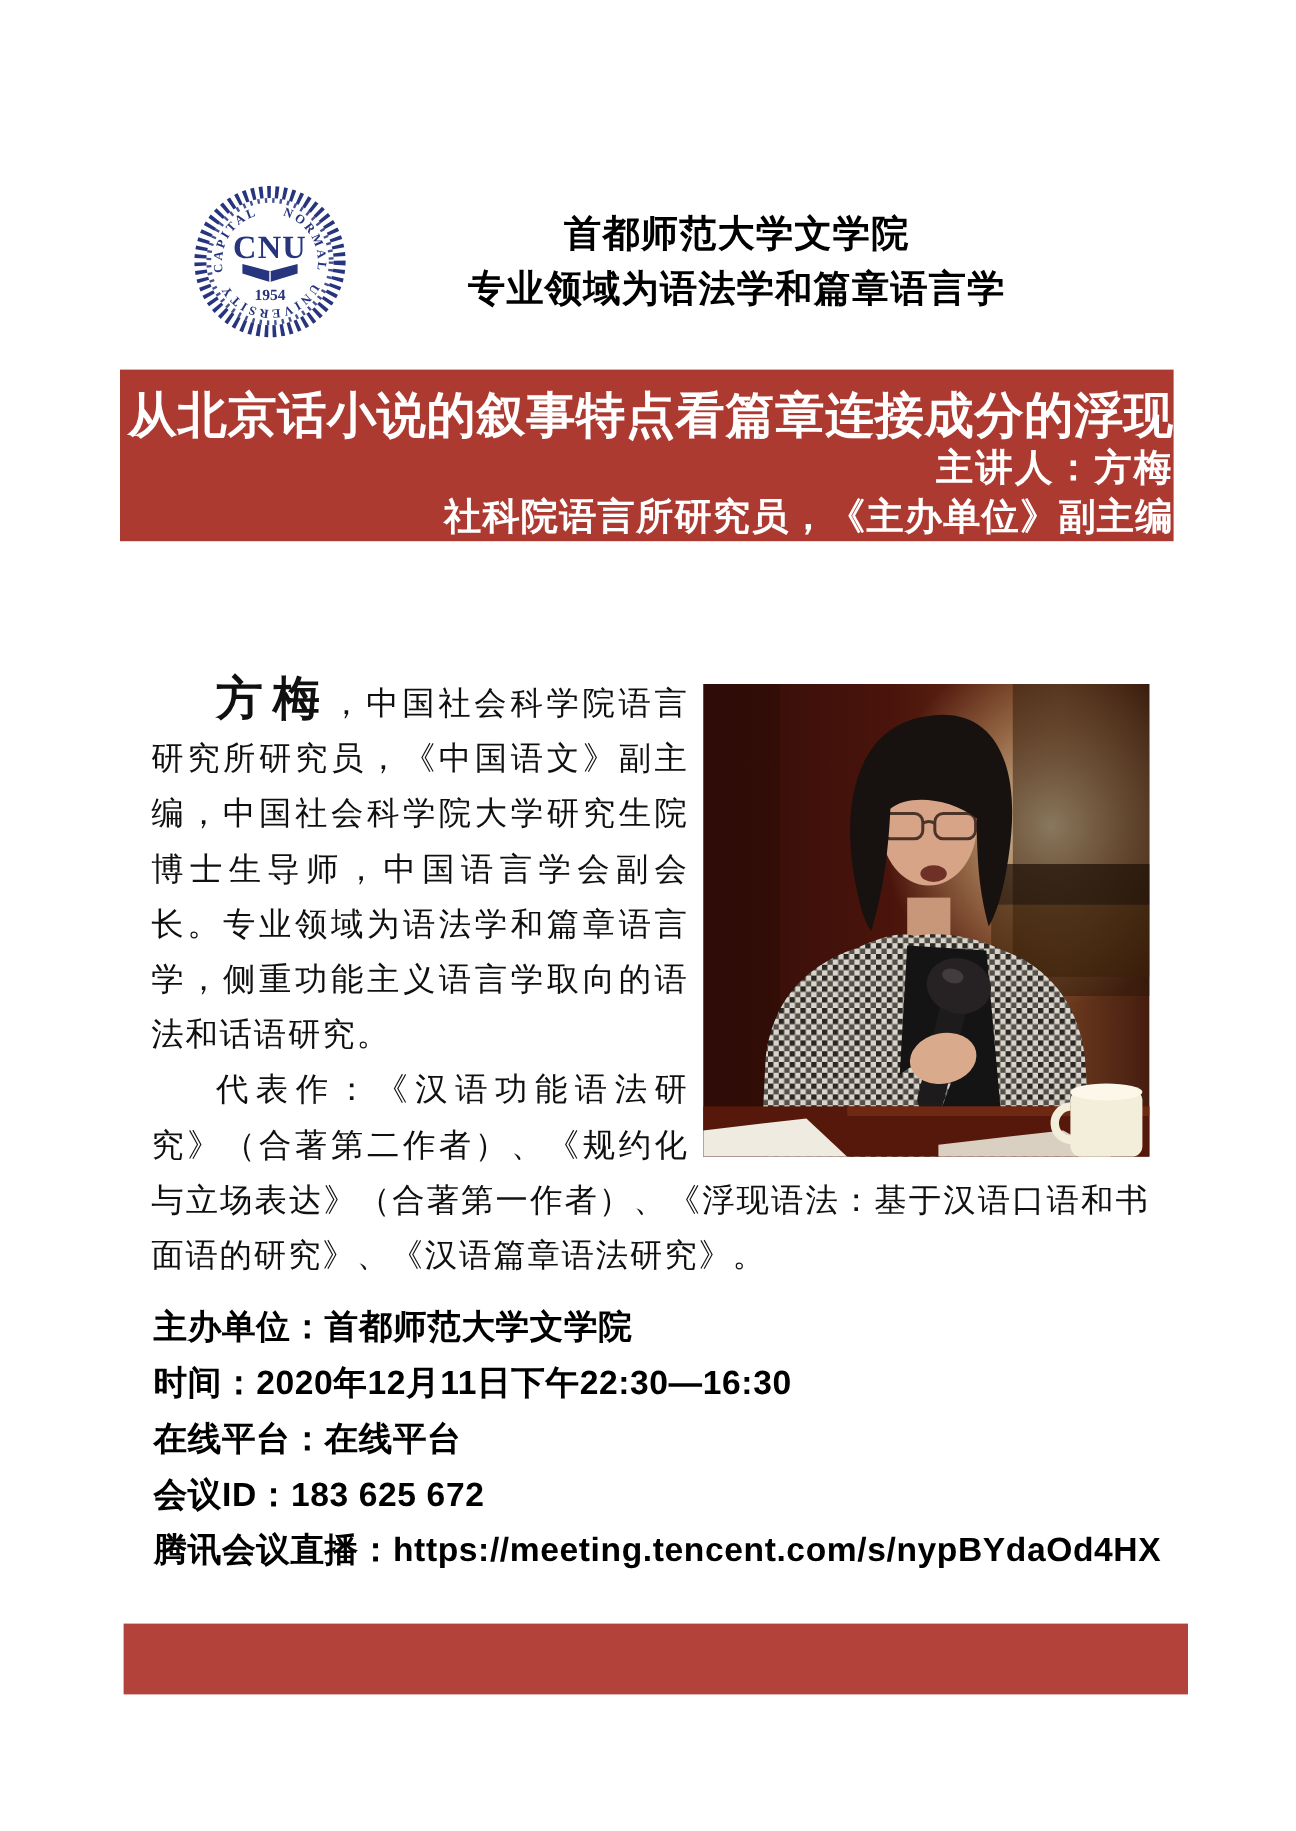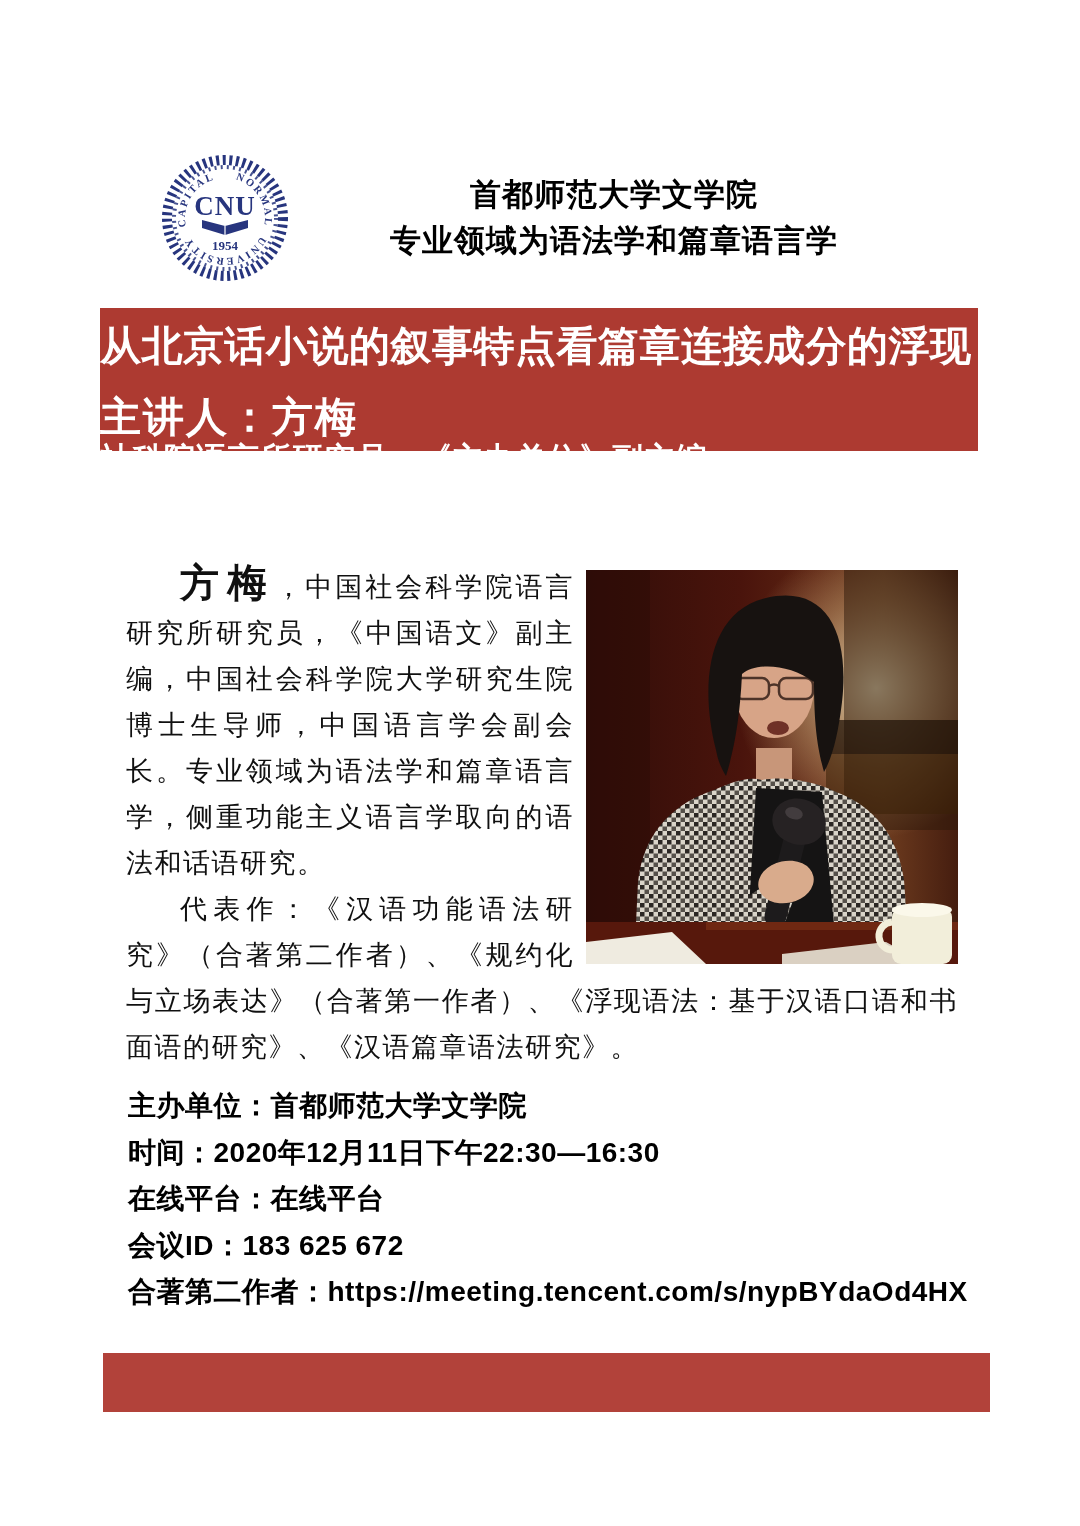--- a/index.html
+++ b/index.html
@@ -12,25 +12,25 @@
   
   .logo{position:absolute;left:158px;top:146px;width:134px;height:146px;}
   .header-text{
     position:absolute;left:614px;top:172px;transform:translateX(-50%);
     text-align:center;font-weight:bold;
   }
   .header-line{font-size:31px;line-height:46px;white-space:nowrap;letter-spacing:1px;}
   
   .banner{
     position:absolute;left:100px;top:308px;width:878px;height:143px;
-    background:#ad3a31;color:#ffffff;text-align:left;
+    background:#ad3a31;color:#ffffff;text-align:right;
     font-family:"Liberation Serif",serif;
   }
   .banner-title{margin-top:13px;font-size:41px;font-weight:bold;line-height:50px;white-space:nowrap;letter-spacing:0.5px;}
-  .banner-speaker{margin-top:28px;font-size:41px;font-weight:bold;line-height:37px;letter-spacing:2px;}
+  .banner-speaker{margin-top:0;font-size:31px;font-weight:bold;line-height:37px;letter-spacing:2px;}
   .banner-affil{margin-top:4px;font-size:31px;font-weight:bold;line-height:37px;letter-spacing:1px;}
   
   .bio{
     position:absolute;left:126px;top:560px;width:832px;
     font-family:Liberation Sans, sans-serif;font-size:27px;line-height:46px;
     text-align:justify;letter-spacing:1.5px;color:#101010;
   }
   .photo-fig{float:right;width:372px;height:394px;margin:10px 0 10px 12px;}
   .photo-fig svg{display:block;width:100%;height:100%;}
   .bio p{margin:0;text-indent:2em;}
@@ -144,18 +144,18 @@
     </figure>
     <p><span class="bio-name">方梅</span><span>，中国社会科学院语言研究所研究员，《中国语文》副主编，中国社会科学院大学研究生院博士生导师，中国语言学会副会长。专业领域为语法学和篇章语言学，侧重功能主义语言学取向的语法和话语研究。</span></p>
     <p>代表作：《汉语功能语法研究》（合著第二作者）、《规约化与立场表达》（合著第一作者）、《浮现语法：基于汉语口语和书面语的研究》、《汉语篇章语法研究》。</p>
   </div>
 
   <div class="info">
     <div class="info-row"><span>主办单位：</span><span>首都师范大学文学院</span></div>
     <div class="info-row"><span>时间：</span><span>2020年12月11日下午22:30—16:30</span></div>
     <div class="info-row"><span>在线平台：</span><span>在线平台</span></div>
     <div class="info-row"><span>会议ID：</span><span>183 625 672</span></div>
-    <div class="info-row"><span>合著第二作者：</span><span class="info-url">https://meeting.tencent.com/s/nypBYdaOd4HX</span></div>
+    <div class="info-row"><span>腾讯会议直播：</span><span class="info-url">https://meeting.tencent.com/s/nypBYdaOd4HX</span></div>
   </div>
 
   <div class="bottom-bar"></div>
 
 </div>
 
 </body></html>

